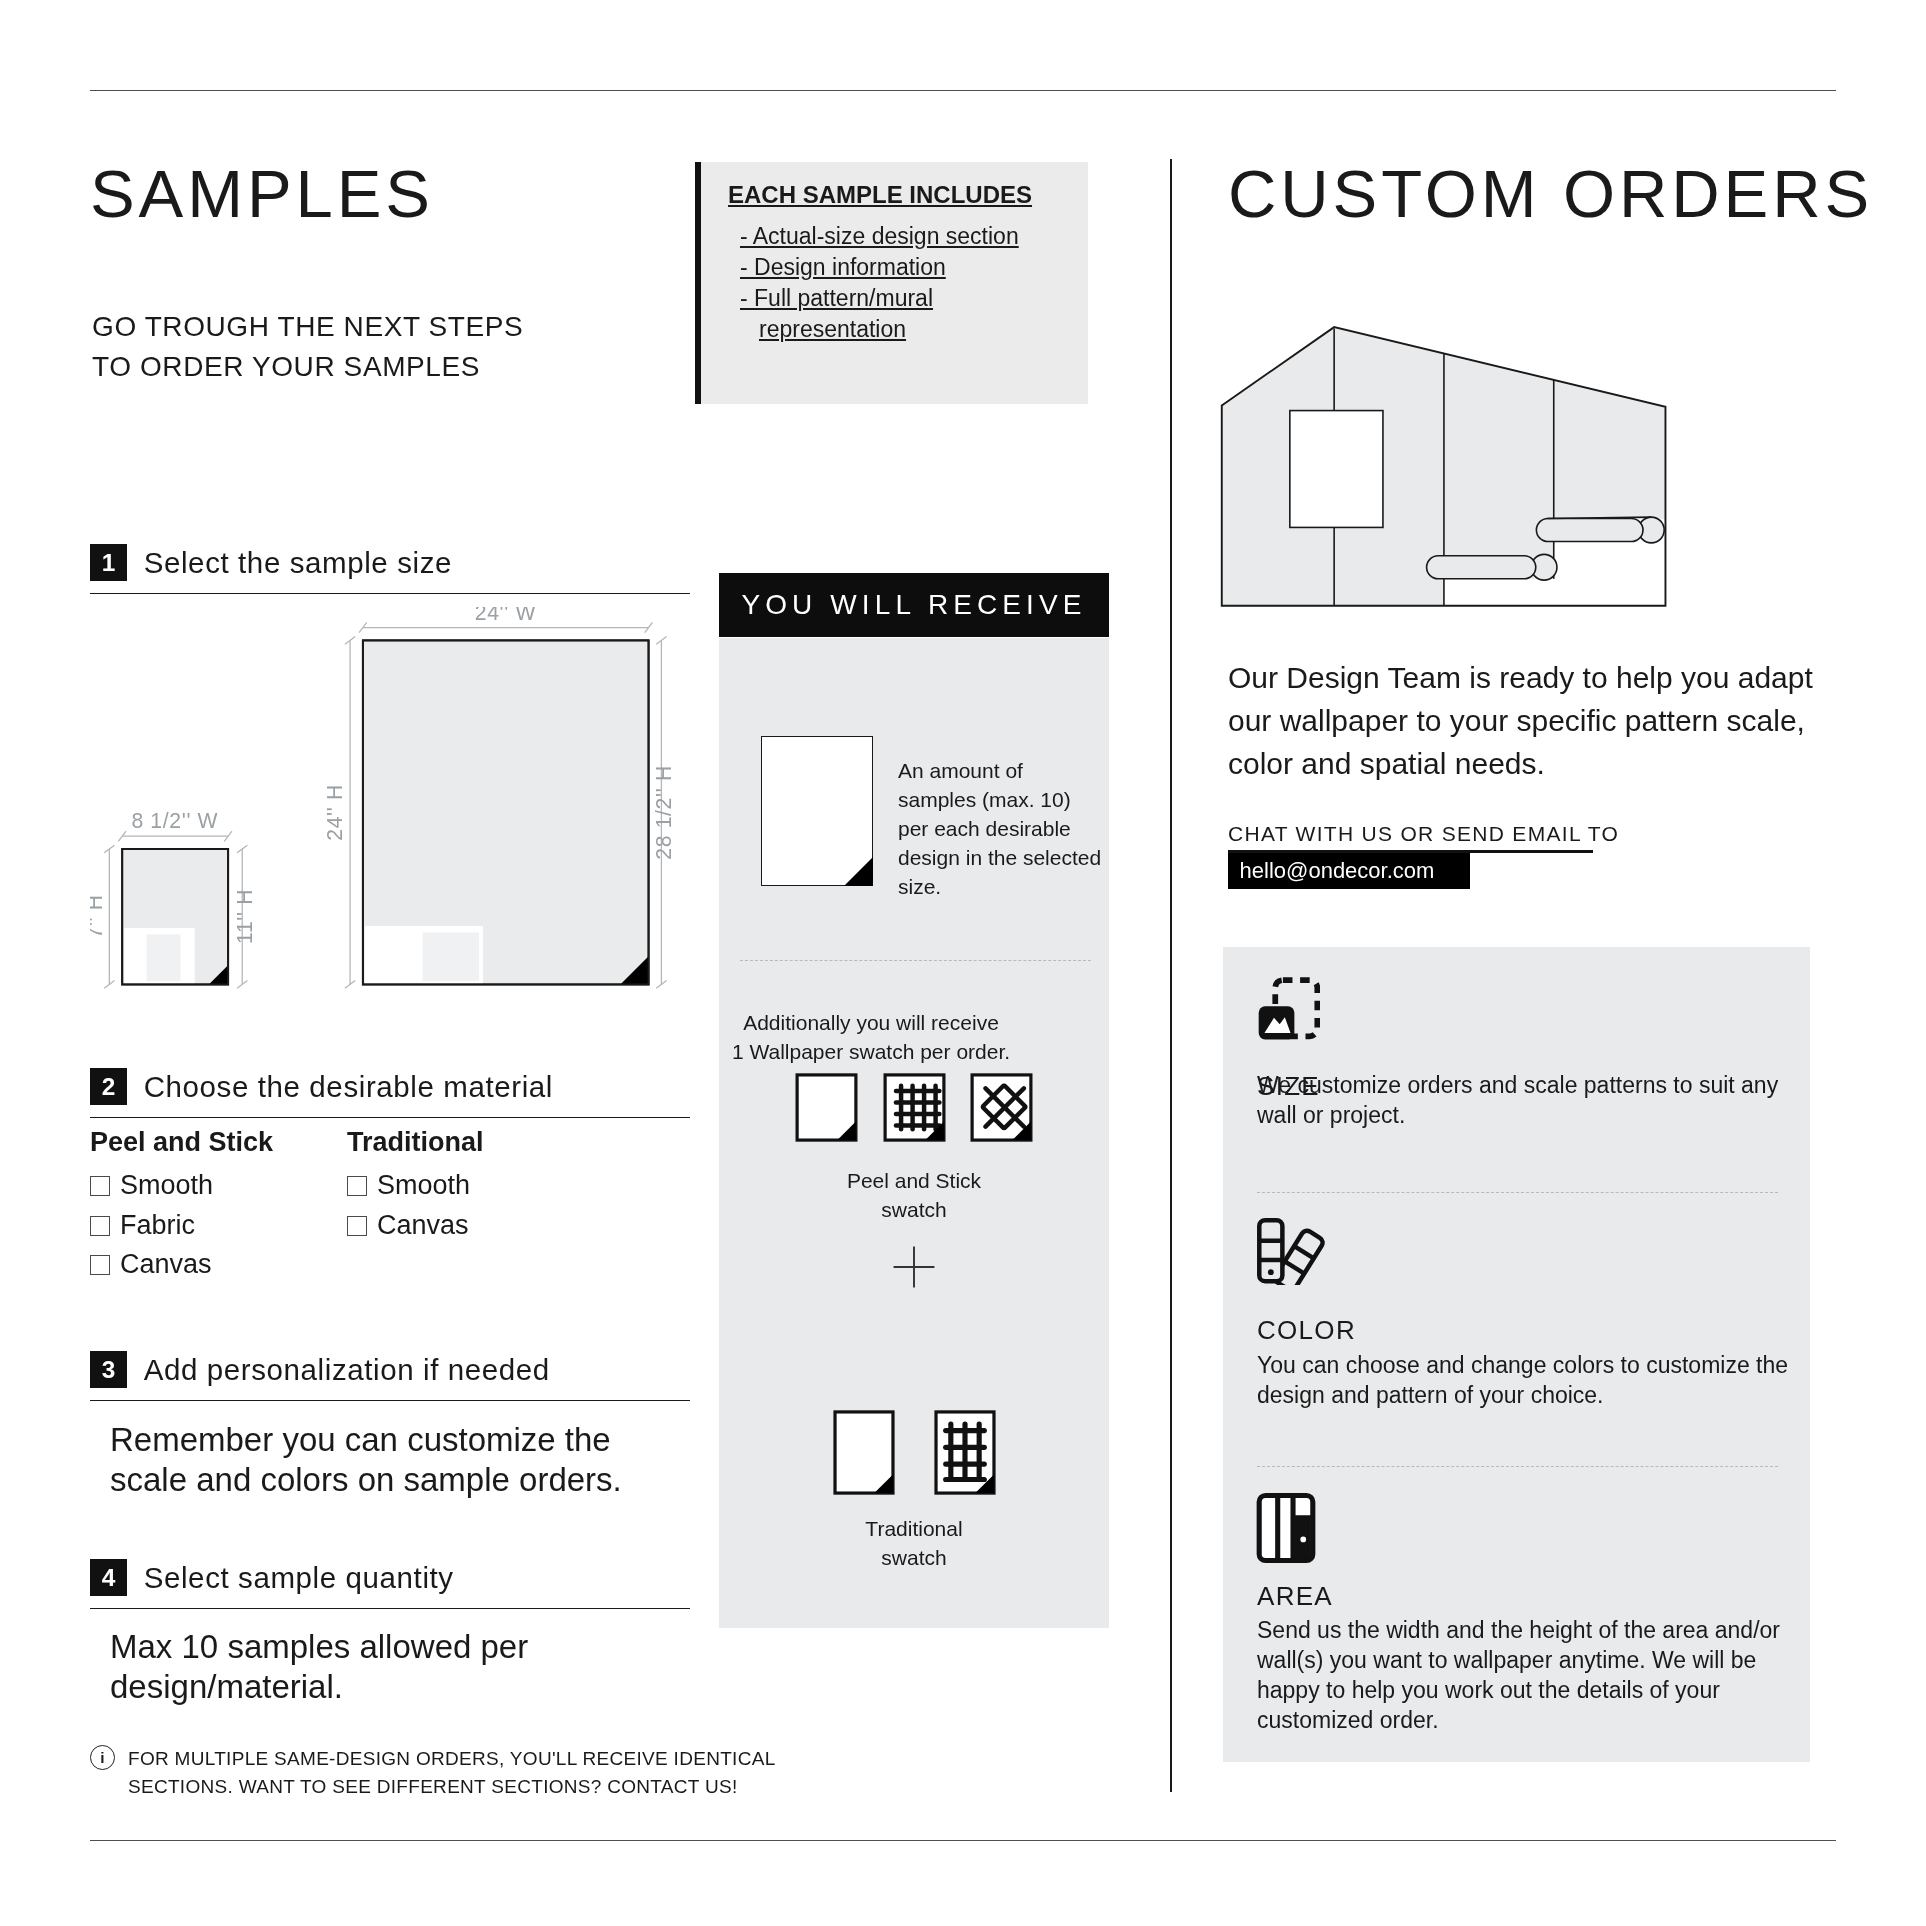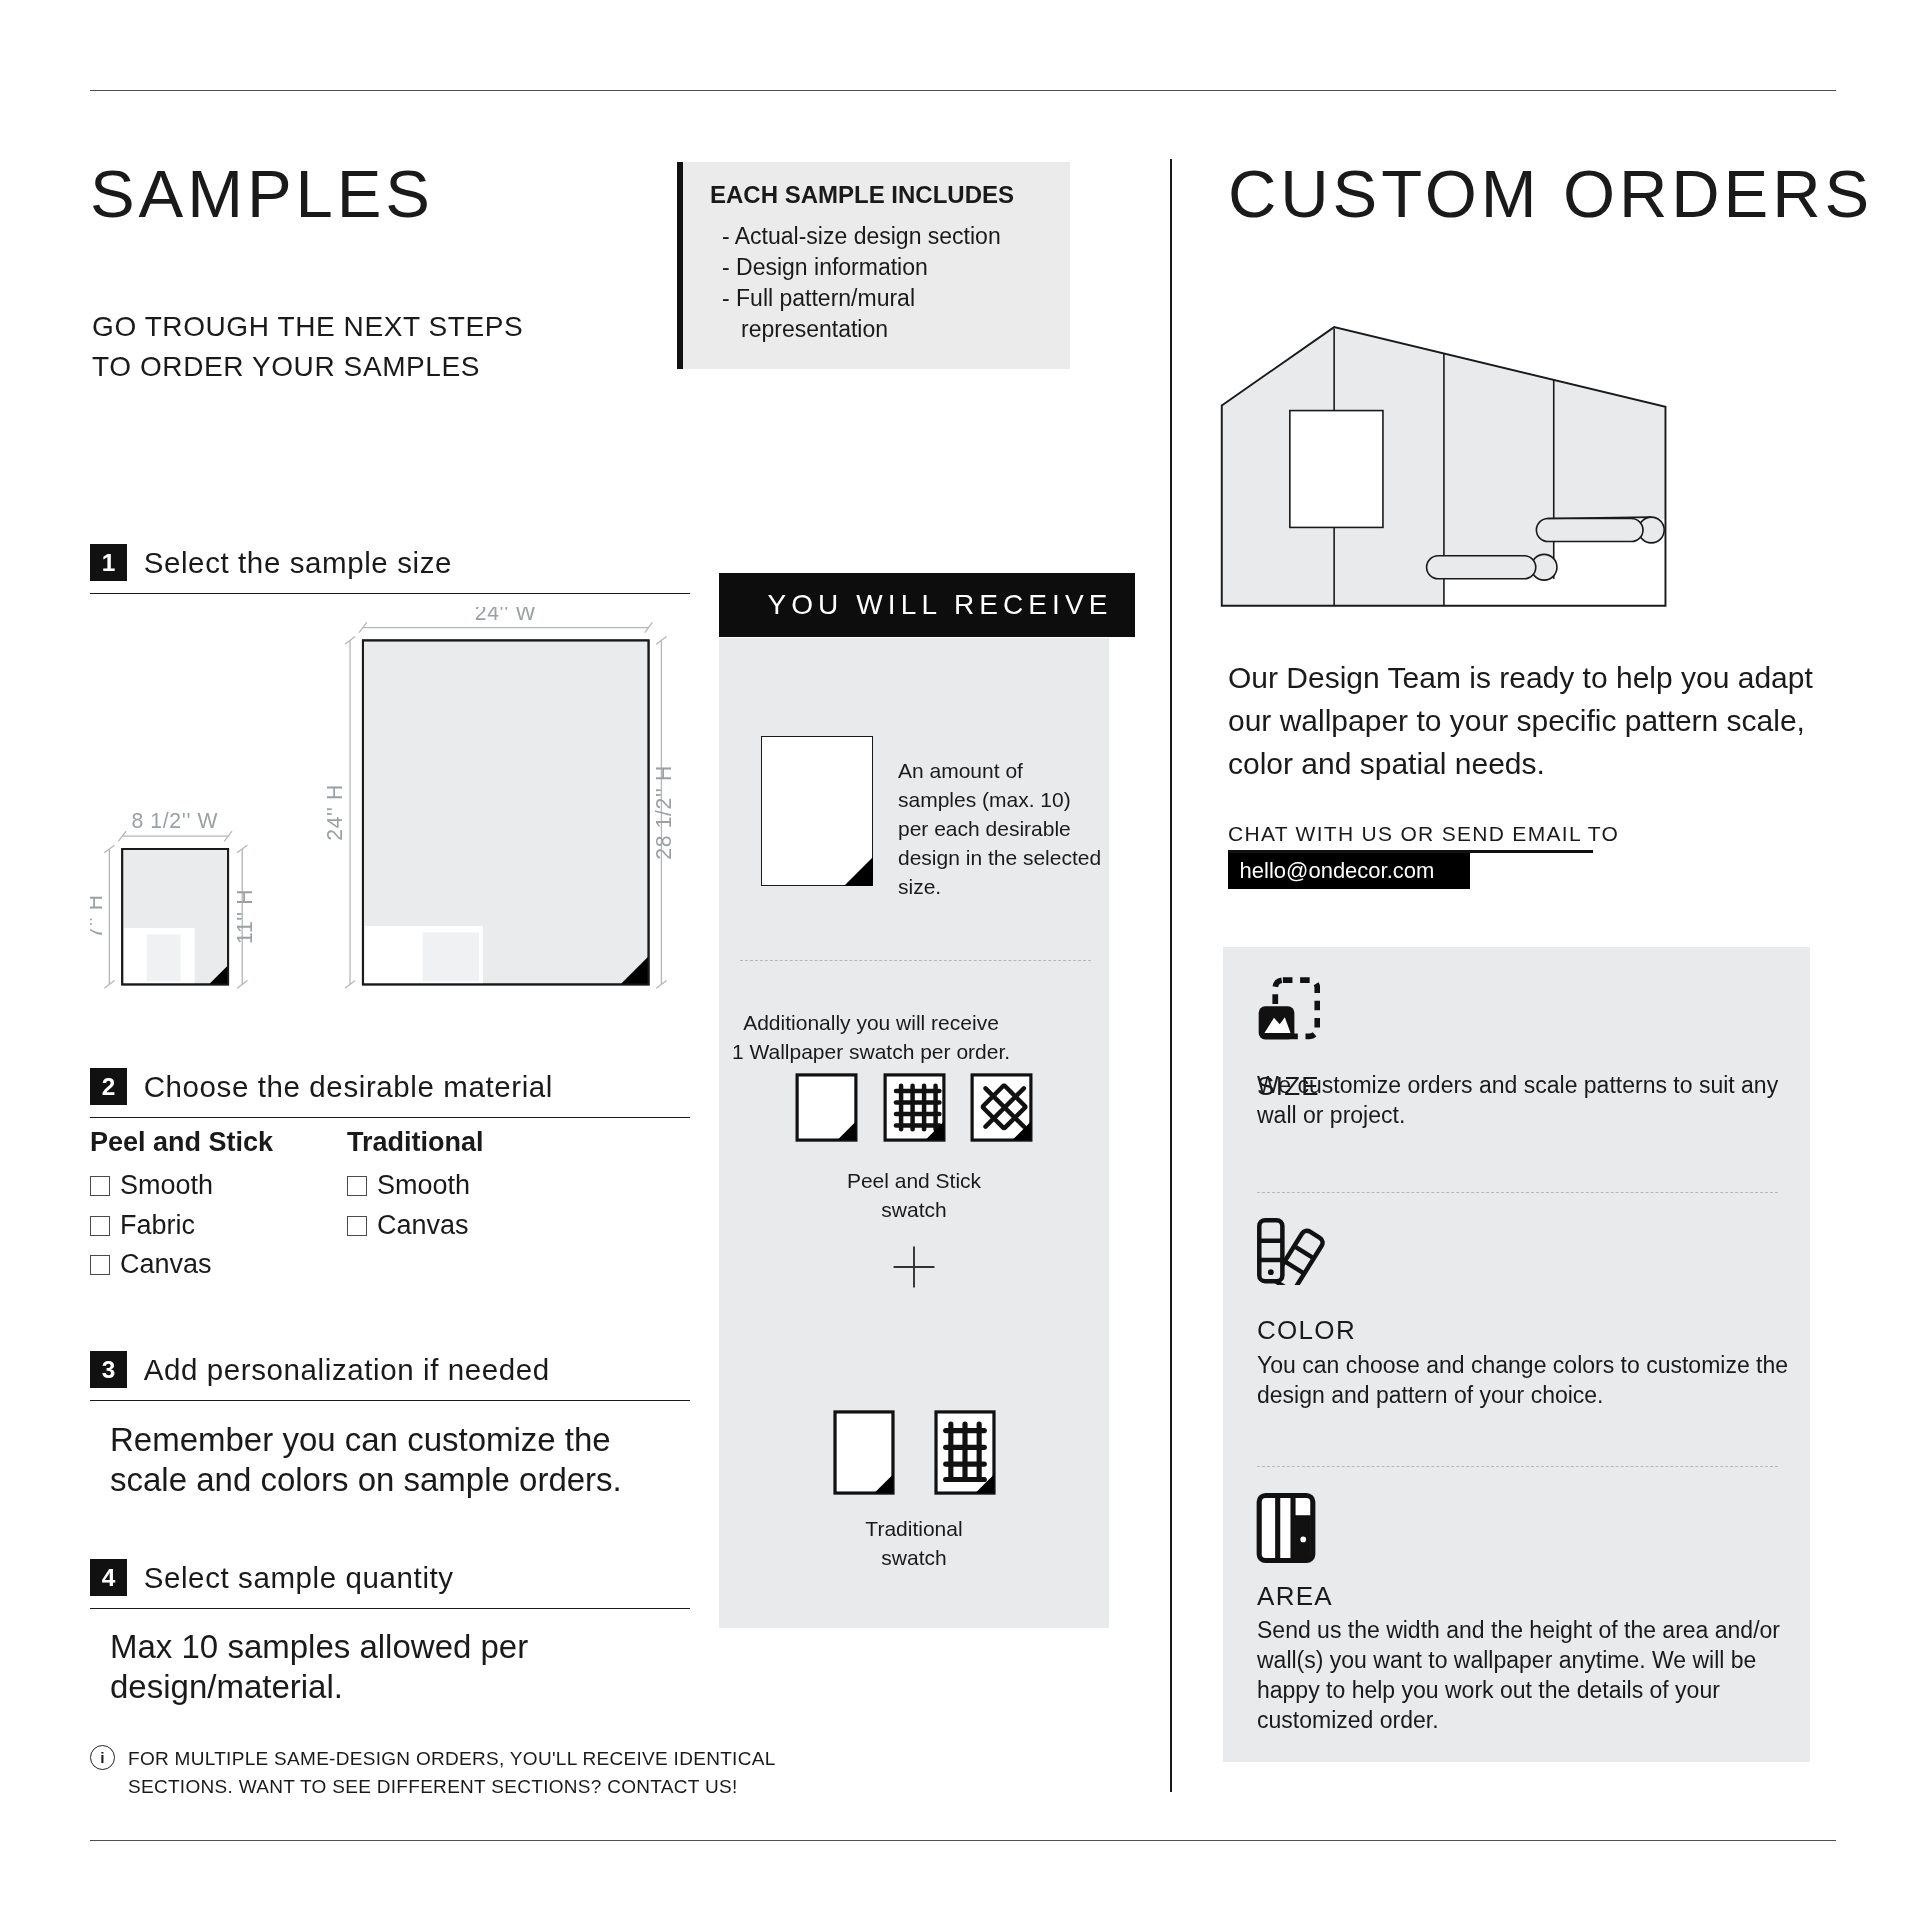--- a/index.html
+++ b/index.html
@@ -26,21 +26,21 @@
   
   .mat-h{font-size:27px;font-weight:bold;}
   .opt{display:flex;align-items:center;gap:10px;font-size:27px;}
   .cb{width:18px;height:18px;border:1.9px solid #4a4a4a;display:inline-block;flex:0 0 auto;}
   
   .footnote{font-size:19px;letter-spacing:0.3px;line-height:28px;}
   .info-i{display:inline-flex;width:23px;height:23px;border:1.9px solid #222;border-radius:50%;
           align-items:center;justify-content:center;font-size:15.4px;font-weight:bold;}
   
   .receive-bar{background:#0d0d0d;color:#fff;display:flex;align-items:center;justify-content:center;
-               font-size:28px;letter-spacing:5.1px;white-space:nowrap;padding-left:26px;}
+               font-size:28px;letter-spacing:5.1px;white-space:nowrap;}
   .panel{background:#e9eaeb;}
   .ptext{font-size:21px;line-height:29px;}
   .center{text-align:center;}
   .dashed{border-top:1.3px dashed #b7babc;height:0;}
   .sheet{background:#fff;border:1.9px solid #1a1a1a;position:relative;}
   .sheet .fold{position:absolute;right:-0.6px;bottom:-0.6px;width:0;height:0;
                border-bottom:29.5px solid #000;border-left:29.5px solid transparent;}
   
   .intro{font-size:30px;line-height:43px;}
   .chat{font-size:21px;letter-spacing:1.3px;white-space:nowrap;}
@@ -59,21 +59,21 @@
   <div class="rule" style="left:90px;top:1840px;width:1746px;"></div>
   <div class="vdivider" style="left:1170px;top:159px;height:1633px;"></div>
 
   <div class="abs title" style="left:90px;top:155px;">SAMPLES</div>
 
   <div class="abs subtitle" style="left:92px;top:307px;">
     <div>GO TROUGH THE NEXT STEPS</div>
     <div>TO ORDER YOUR SAMPLES</div>
   </div>
 
-  <div class="abs includes" style="left:677px;top:162px;width:393px;height:207px;box-sizing:border-box;">
+  <div class="abs includes" style="left:695px;top:162px;width:393px;height:242px;box-sizing:border-box;text-decoration:underline;">
     <div class="inner">
       <div class="ib-title">EACH SAMPLE INCLUDES</div>
       <ul>
         <li>- Actual-size design section</li>
         <li>- Design information</li>
         <li>- Full pattern/mural representation</li>
       </ul>
     </div>
   </div>
 

